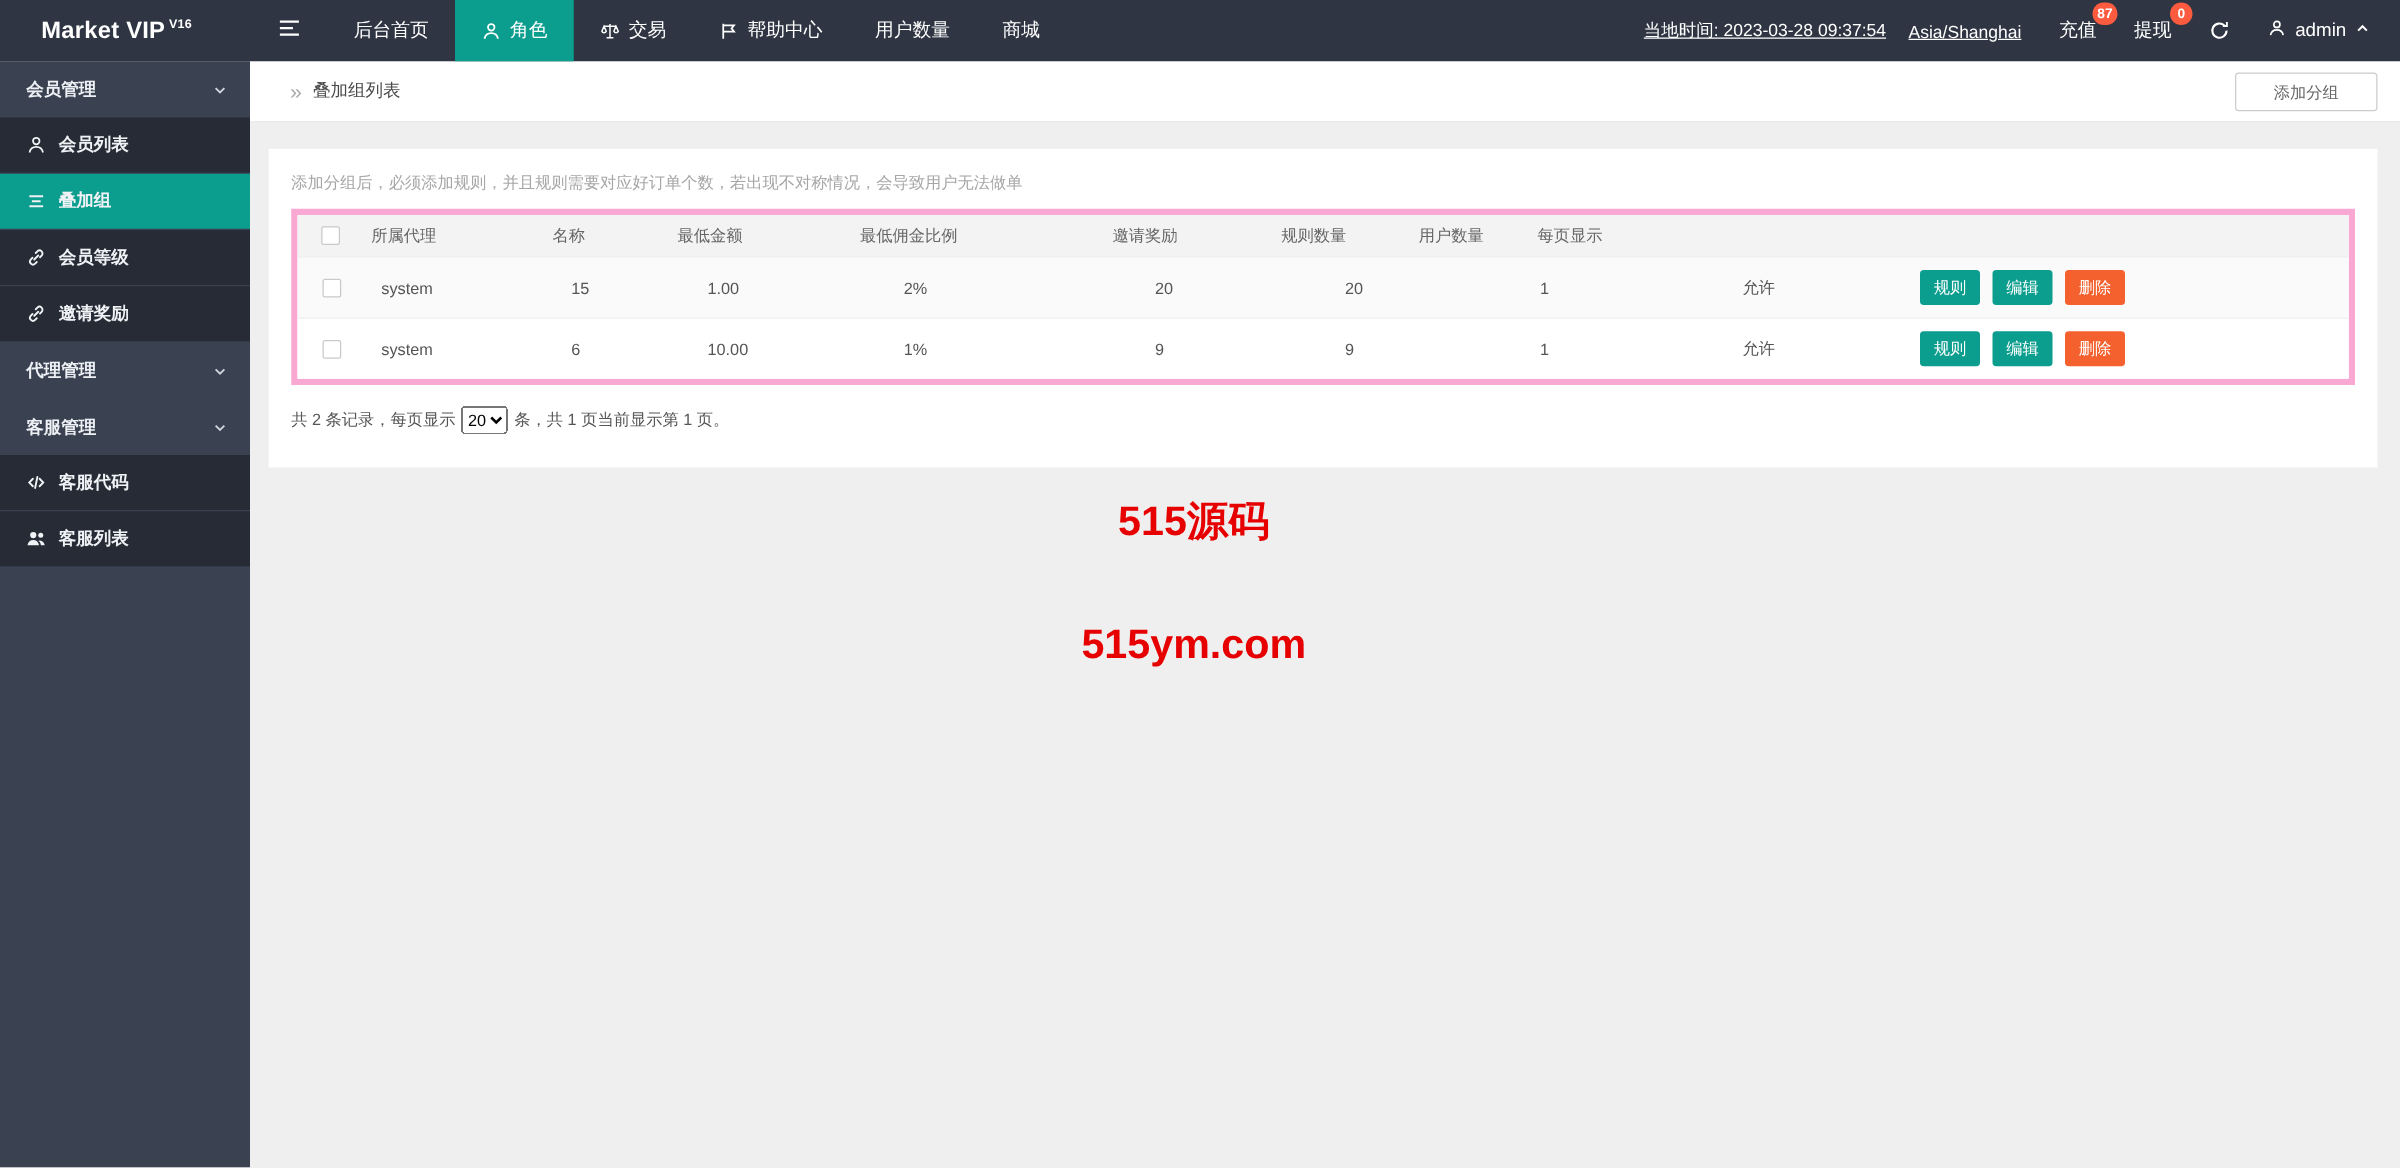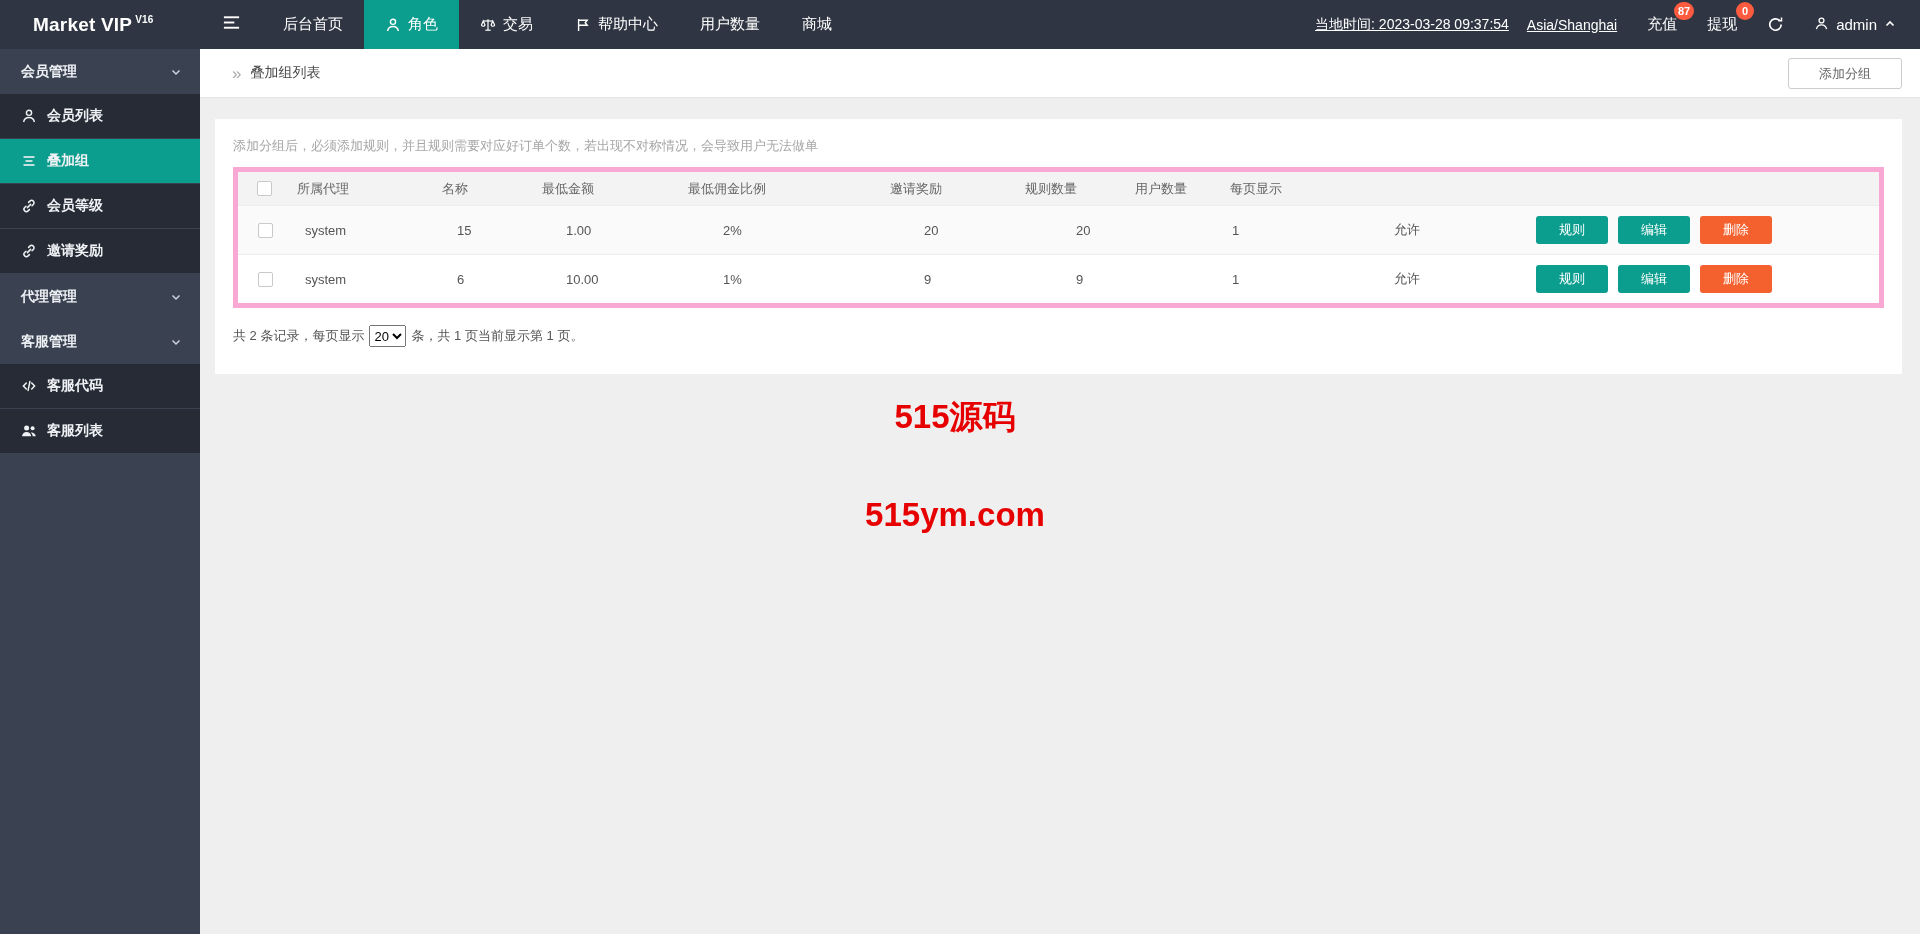--- a/index.html
+++ b/index.html
@@ -71,21 +71,21 @@
     border-top:1px solid #ededee; background:#fff; }
   .trow.alt { background:#fafafa; }
   .bcell { flex:0 0 auto; }
   .bc-cb { width:67px; padding-left:20px; }
   .bc1 { width:152px; } .bc2 { width:109px; } .bc3 { width:157px; }
   .bc4 { width:201px; } .bc5 { width:152px; } .bc6 { width:156px; }
   .bc7 { width:162px; } .bc8 { width:142px; }
   .bc-actions { flex:1 1 auto; display:flex; gap:10px; align-items:center; }
   .cb { display:block; width:15px; height:15px; background:#fff;
     border:1px solid #c9c9c9; border-radius:2px; }
-  .btn { display:inline-block; height:28px; line-height:28px; padding:0 23px;
+  .btn { display:inline-block; height:28px; line-height:28px; padding:0 11px;
     border:none; border-radius:3px; color:#fff; font-size:13px; }
   .btn-teal { background:#0b9d8d; }
   .btn-orange { background:#f4612e; }
 
   .pagefoot { margin-top:17px; font-size:13px; color:#555; display:flex;
     align-items:center; }
   .pagefoot select { margin:0 5px; height:22px; font-size:13px;
     font-family:"Liberation Sans", sans-serif; }
 
   

